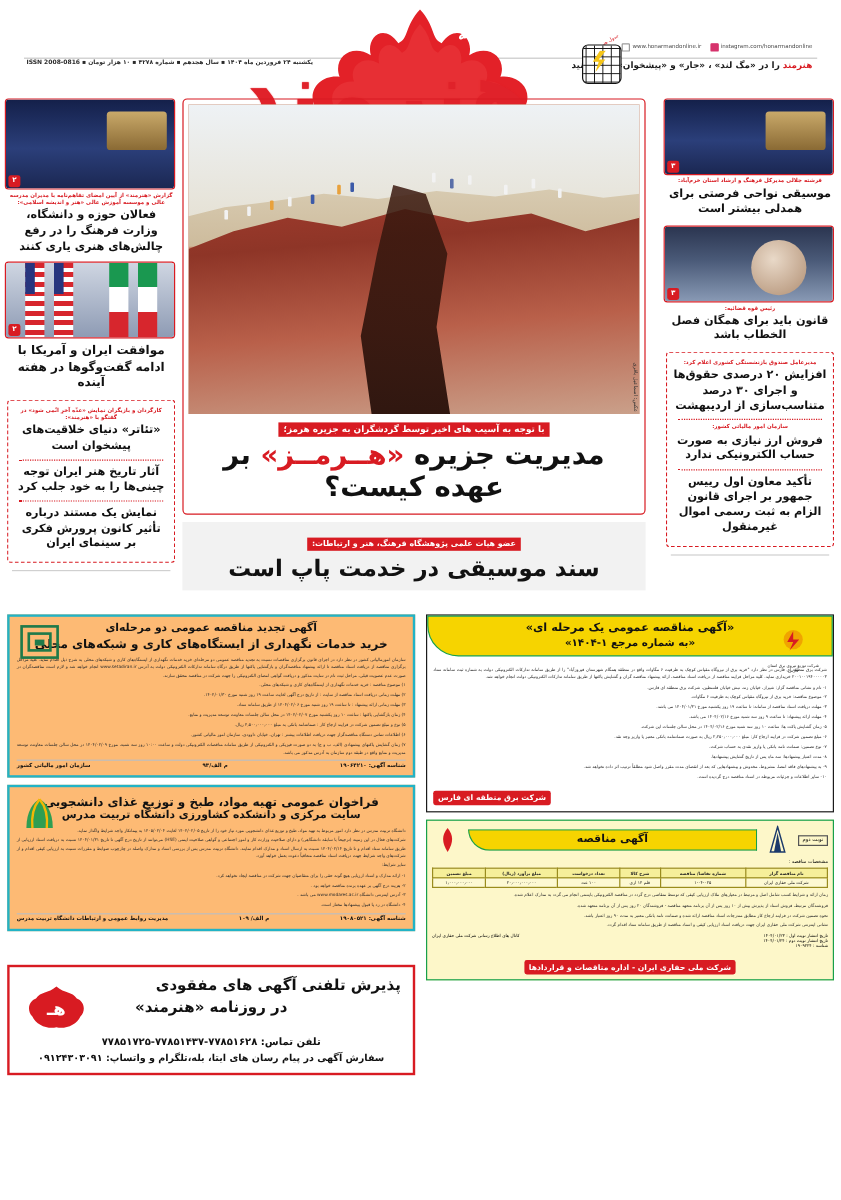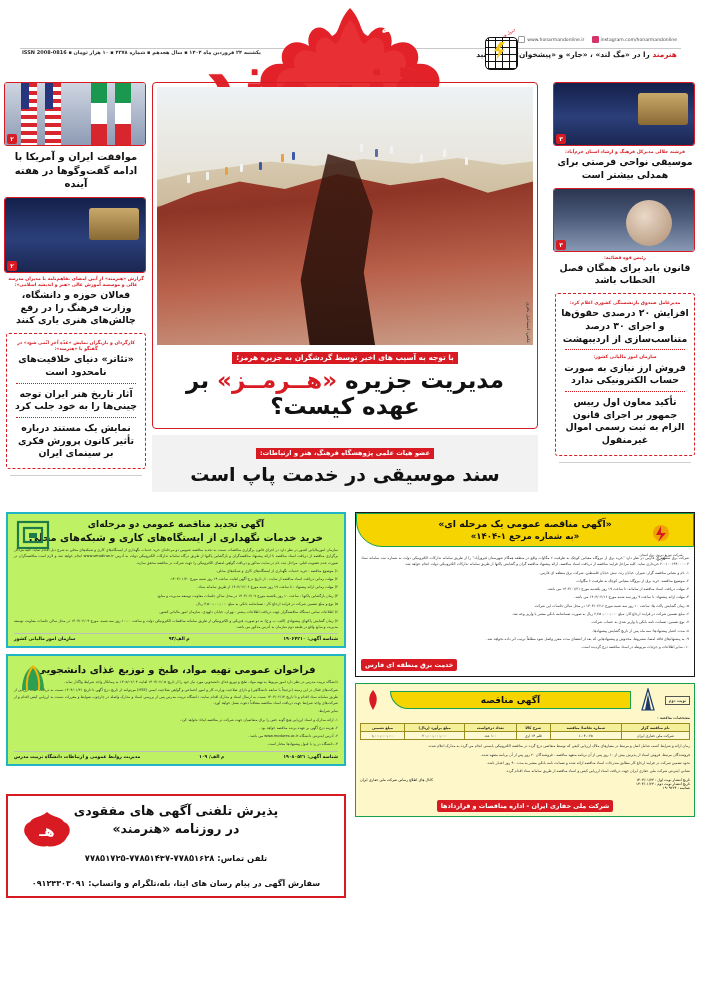--- a/index.html
+++ b/index.html
@@ -98,33 +98,33 @@
   .tender-inner{padding:4px 5px 5px;}
   .yellow-band{background:#f6d400;border:1.3px solid #18a04a;border-radius:0 0 0 26px;
      padding:4px 8px 5px;text-align:center;margin:0 0 4px 0;}
   .yb-l1{font-size:9.4px;font-weight:bold;color:#111;}
   .yb-l2{font-size:8.6px;font-weight:bold;color:#111;margin-top:2px;}
   .tiny{font-size:3.6px;line-height:1.75;color:#2c2c2c;text-align:justify;}
   .tiny p{margin:0 0 2px;}
   .redstrip{background:#d81b22;color:#fff;font-size:6.4px;font-weight:bold;text-align:center;
      padding:2px 4px;border-radius:2px;margin-top:4px;display:inline-block;}
 
-  .tealbox{border:2.6px solid #22b3c6;background:#bef264;margin-bottom:6px;position:relative;padding:5px 6px;}
+  .tealbox{border:2.6px solid #22b3c6;background:#fdba74;margin-bottom:6px;position:relative;padding:5px 6px;}
   .tealbox .hdr{text-align:center;}
   .hdr-l1{font-size:9px;font-weight:bold;color:#111;}
   .hdr-l2{font-size:10px;font-weight:bold;color:#111;margin-top:3px;}
   .meta-row{display:flex;justify-content:space-between;font-size:4.6px;font-weight:bold;color:#111;
      border-top:0.8px solid #bdbdbd;margin-top:3px;padding-top:2px;}
   .emblem{position:absolute;left:8px;top:6px;width:34px;height:34px;}
 
   .redpromo{border:2.6px solid #d81b22;padding:7px 10px 8px;text-align:center;position:relative;background:#fff;}
-  .rp1{font-size:12.5px;font-weight:bold;color:#111;}
+  .rp1{font-size:12.5px;font-weight:bold;color:#111;text-align:right;}
   .rp2{font-size:12.5px;font-weight:bold;color:#111;margin-top:3px;}
   .rp3{font-size:8.4px;font-weight:bold;color:#111;margin-top:17px;}
-  .rp4{font-size:8px;font-weight:bold;color:#111;margin-top:16px;}
+  .rp4{font-size:8px;font-weight:bold;color:#111;margin-top:4px;}
   .rp-logo{position:absolute;left:12px;top:14px;width:54px;height:40px;color:#d81b22;font-size:30px;
      font-weight:bold;text-align:center;line-height:40px;}
 
   .advtable{width:100%;border-collapse:collapse;margin-top:3px;}
   .advtable th,.advtable td{border:0.6px solid #9a8c1e;font-size:3.6px;padding:1.5px 1px;text-align:center;
      color:#222;}
   .advtable th{background:#f6ef9a;font-weight:bold;}
   .advtable td{background:#fdf9d3;}
   .yellow-sheet{background:#fdf7c9;border:1.3px solid #18a04a;padding:4px;}
   .sheet-title{background:#f6d400;border:1.2px solid #18a04a;border-radius:0 0 0 22px;text-align:center;
@@ -211,44 +211,44 @@
       <div class="rule-dot"></div>
       <div class="t-head">تأکید معاون اول رییس جمهور بر اجرای قانون الزام به ثبت رسمی اموال غیرمنقول</div>
     </div>
 
     <div class="thin-sep"></div>
   </div>
 
   <div class="col-left">
 
     <div class="teaser">
+      <div class="thumb" style="height:74px;">
+        <div class="ph ph3"></div>
+        <div class="pg">۲</div>
+      </div>
+      <div class="kicker">گزارش «هنرمند» از آیین امضای تفاهم‌نامه با مدیران مدرسه عالی و موسسه آموزش عالی «هنر و اندیشه اسلامی»:</div>
+      <div class="t-head">فعالان حوزه و دانشگاه، وزارت فرهنگ را در رفع چالش‌های هنری یاری کنند</div>
+    </div>
+
+    <div class="teaser">
       <div class="thumb">
         <div class="ph-flags">
           <span class="fl usa" style="left:16px;"></span>
           <span class="fl usa" style="left:40px;"></span>
           <span class="fl irn" style="left:86px;"></span>
           <span class="fl irn" style="left:110px;"></span>
         </div>
         <div class="pg">۲</div>
       </div>
       <div class="t-head" style="font-size:10px;margin-top:4px;">موافقت ایران و آمریکا با ادامه گفت‌وگوها در هفته آینده</div>
     </div>
 
-    <div class="teaser">
-      <div class="thumb" style="height:74px;">
-        <div class="ph ph3"></div>
-        <div class="pg">۲</div>
-      </div>
-      <div class="kicker">گزارش «هنرمند» از آیین امضای تفاهم‌نامه با مدیران مدرسه عالی و موسسه آموزش عالی «هنر و اندیشه اسلامی»:</div>
-      <div class="t-head">فعالان حوزه و دانشگاه، وزارت فرهنگ را در رفع چالش‌های هنری یاری کنند</div>
-    </div>
-
     <div class="dotbox">
       <div class="kicker">کارگردان و بازیگران نمایش «عدّه آخرِ انّمی شود» در گفتگو با «هنرمند»:</div>
-      <div class="t-head">«تئاتر» دنیای خلاقیت‌های نامحدود است</div>
+      <div class="t-head">«تئاتر» دنیای خلاقیت‌های پیشخوان است</div>
       <div class="rule-dot"></div>
       <div class="t-head">آثار تاریخ هنر ایران توجه چینی‌ها را به خود جلب کرد</div>
       <div class="rule-dot"></div>
       <div class="t-head">نمایش یک مستند درباره تأثیر کانون پرورش فکری بر سینمای ایران</div>
     </div>
 
     <div class="thin-sep"></div>
   </div>
 
   <div class="center">
@@ -313,21 +313,21 @@
             <p>۳- مهلت دریافت اسناد مناقصه از سامانه: تا ساعت ۱۹ روز یکشنبه مورخ ۱۴۰۴/۰۱/۳۱ می باشد.</p>
             <p>۴- مهلت ارائه پیشنهاد: تا ساعت ۹ روز سه شنبه مورخ ۱۴۰۴/۰۲/۱۶ می باشد.</p>
             <p>۵- زمان گشایش پاکت ها: ساعت ۱۰ روز سه شنبه مورخ ۱۴۰۴/۰۲/۱۶ در محل سالن جلسات این شرکت.</p>
             <p>۶- مبلغ تضمین شرکت در فرایند ارجاع کار: مبلغ ۲٫۲۵۰٫۰۰۰٫۰۰۰ ریال به صورت ضمانتنامه بانکی معتبر یا واریز وجه نقد.</p>
             <p>۷- نوع تضمین: ضمانت نامه بانکی یا واریز نقدی به حساب شرکت.</p>
             <p>۸- مدت اعتبار پیشنهادها: سه ماه پس از تاریخ گشایش پیشنهادها.</p>
             <p>۹- به پیشنهادهای فاقد امضا، مشروط، مخدوش و پیشنهادهایی که بعد از انقضای مدت مقرر واصل شود مطلقاً ترتیب اثر داده نخواهد شد.</p>
             <p>۱۰- سایر اطلاعات و جزئیات مربوطه در اسناد مناقصه درج گردیده است.</p>
           </div>
           <div style="text-align:left;">
-            <span class="redstrip">خدمت برق منطقه ای فارس</span>
+            <span class="redstrip">شرکت برق منطقه ای فارس</span>
           </div>
         </div>
       </div>
 
       <div style="height:6px;"></div>
 
       <div class="yellow-sheet">
         <div style="display:flex;align-items:center;gap:4px;">
           <span class="corner-note">نوبت دوم</span>
           <svg width="26" height="24" viewBox="0 0 26 24">
@@ -415,20 +415,21 @@
       </div>
 
       <div class="tealbox">
         <svg class="emblem" viewBox="0 0 34 34">
           <path d="M6 28 C6 14 12 6 17 4 C22 6 28 14 28 28 Z" fill="#2e9e52"></path>
           <path d="M17 4 C12 10 10 18 11 28" fill="none" stroke="#f2b705" stroke-width="2"></path>
           <path d="M17 4 C22 10 24 18 23 28" fill="none" stroke="#f2b705" stroke-width="2"></path>
         </svg>
         <div class="hdr">
           <div class="hdr-l2">فراخوان عمومی تهیه مواد، طبخ و توزیع غذای دانشجویی</div>
+          <div class="hdr-l1">سایت مرکزی و دانشکده کشاورزی دانشگاه تربیت مدرس</div>
         </div>
         <div class="tiny" style="margin-top:4px;">
           <p>دانشگاه تربیت مدرس در نظر دارد امور مربوط به تهیه مواد، طبخ و توزیع غذای دانشجویی مورد نیاز خود را از تاریخ ۱۴۰۴/۰۲/۰۵ لغایت ۱۴۰۵/۰۲/۰۴ به پیمانکار واجد شرایط واگذار نماید.</p>
           <p>شرکت‌های فعال در این زمینه (ترجیحاً با سابقه دانشگاهی) و دارای صلاحیت وزارت کار و امور اجتماعی و گواهی صلاحیت ایمنی (HSE) می‌توانند از تاریخ درج آگهی تا تاریخ ۱۴۰۴/۰۱/۳۱ نسبت به دریافت اسناد ارزیابی از طریق سامانه ستاد اقدام و تا تاریخ ۱۴۰۴/۰۲/۱۴ نسبت به ارسال اسناد و مدارک اقدام نمایند. دانشگاه تربیت مدرس پس از بررسی اسناد و مدارک واصله در چارچوب ضوابط و مقررات نسبت به ارزیابی کیفی اقدام و از شرکت‌های واجد شرایط جهت دریافت اسناد مناقصه متعاقباً دعوت بعمل خواهد آورد.</p>
           <p>سایر شرایط:</p>
           <p>۱- ارائه مدارک و اسناد ارزیابی هیچ گونه حقی را برای متقاضیان جهت شرکت در مناقصه ایجاد نخواهد کرد.</p>
           <p>۲- هزینه درج آگهی بر عهده برنده مناقصه خواهد بود .</p>
           <p>۳- آدرس اینترنتی دانشگاه www.modares.ac.ir می باشد .</p>
           <p>۴- دانشگاه در رد یا قبول پیشنهادها مختار است.</p>
         </div>

